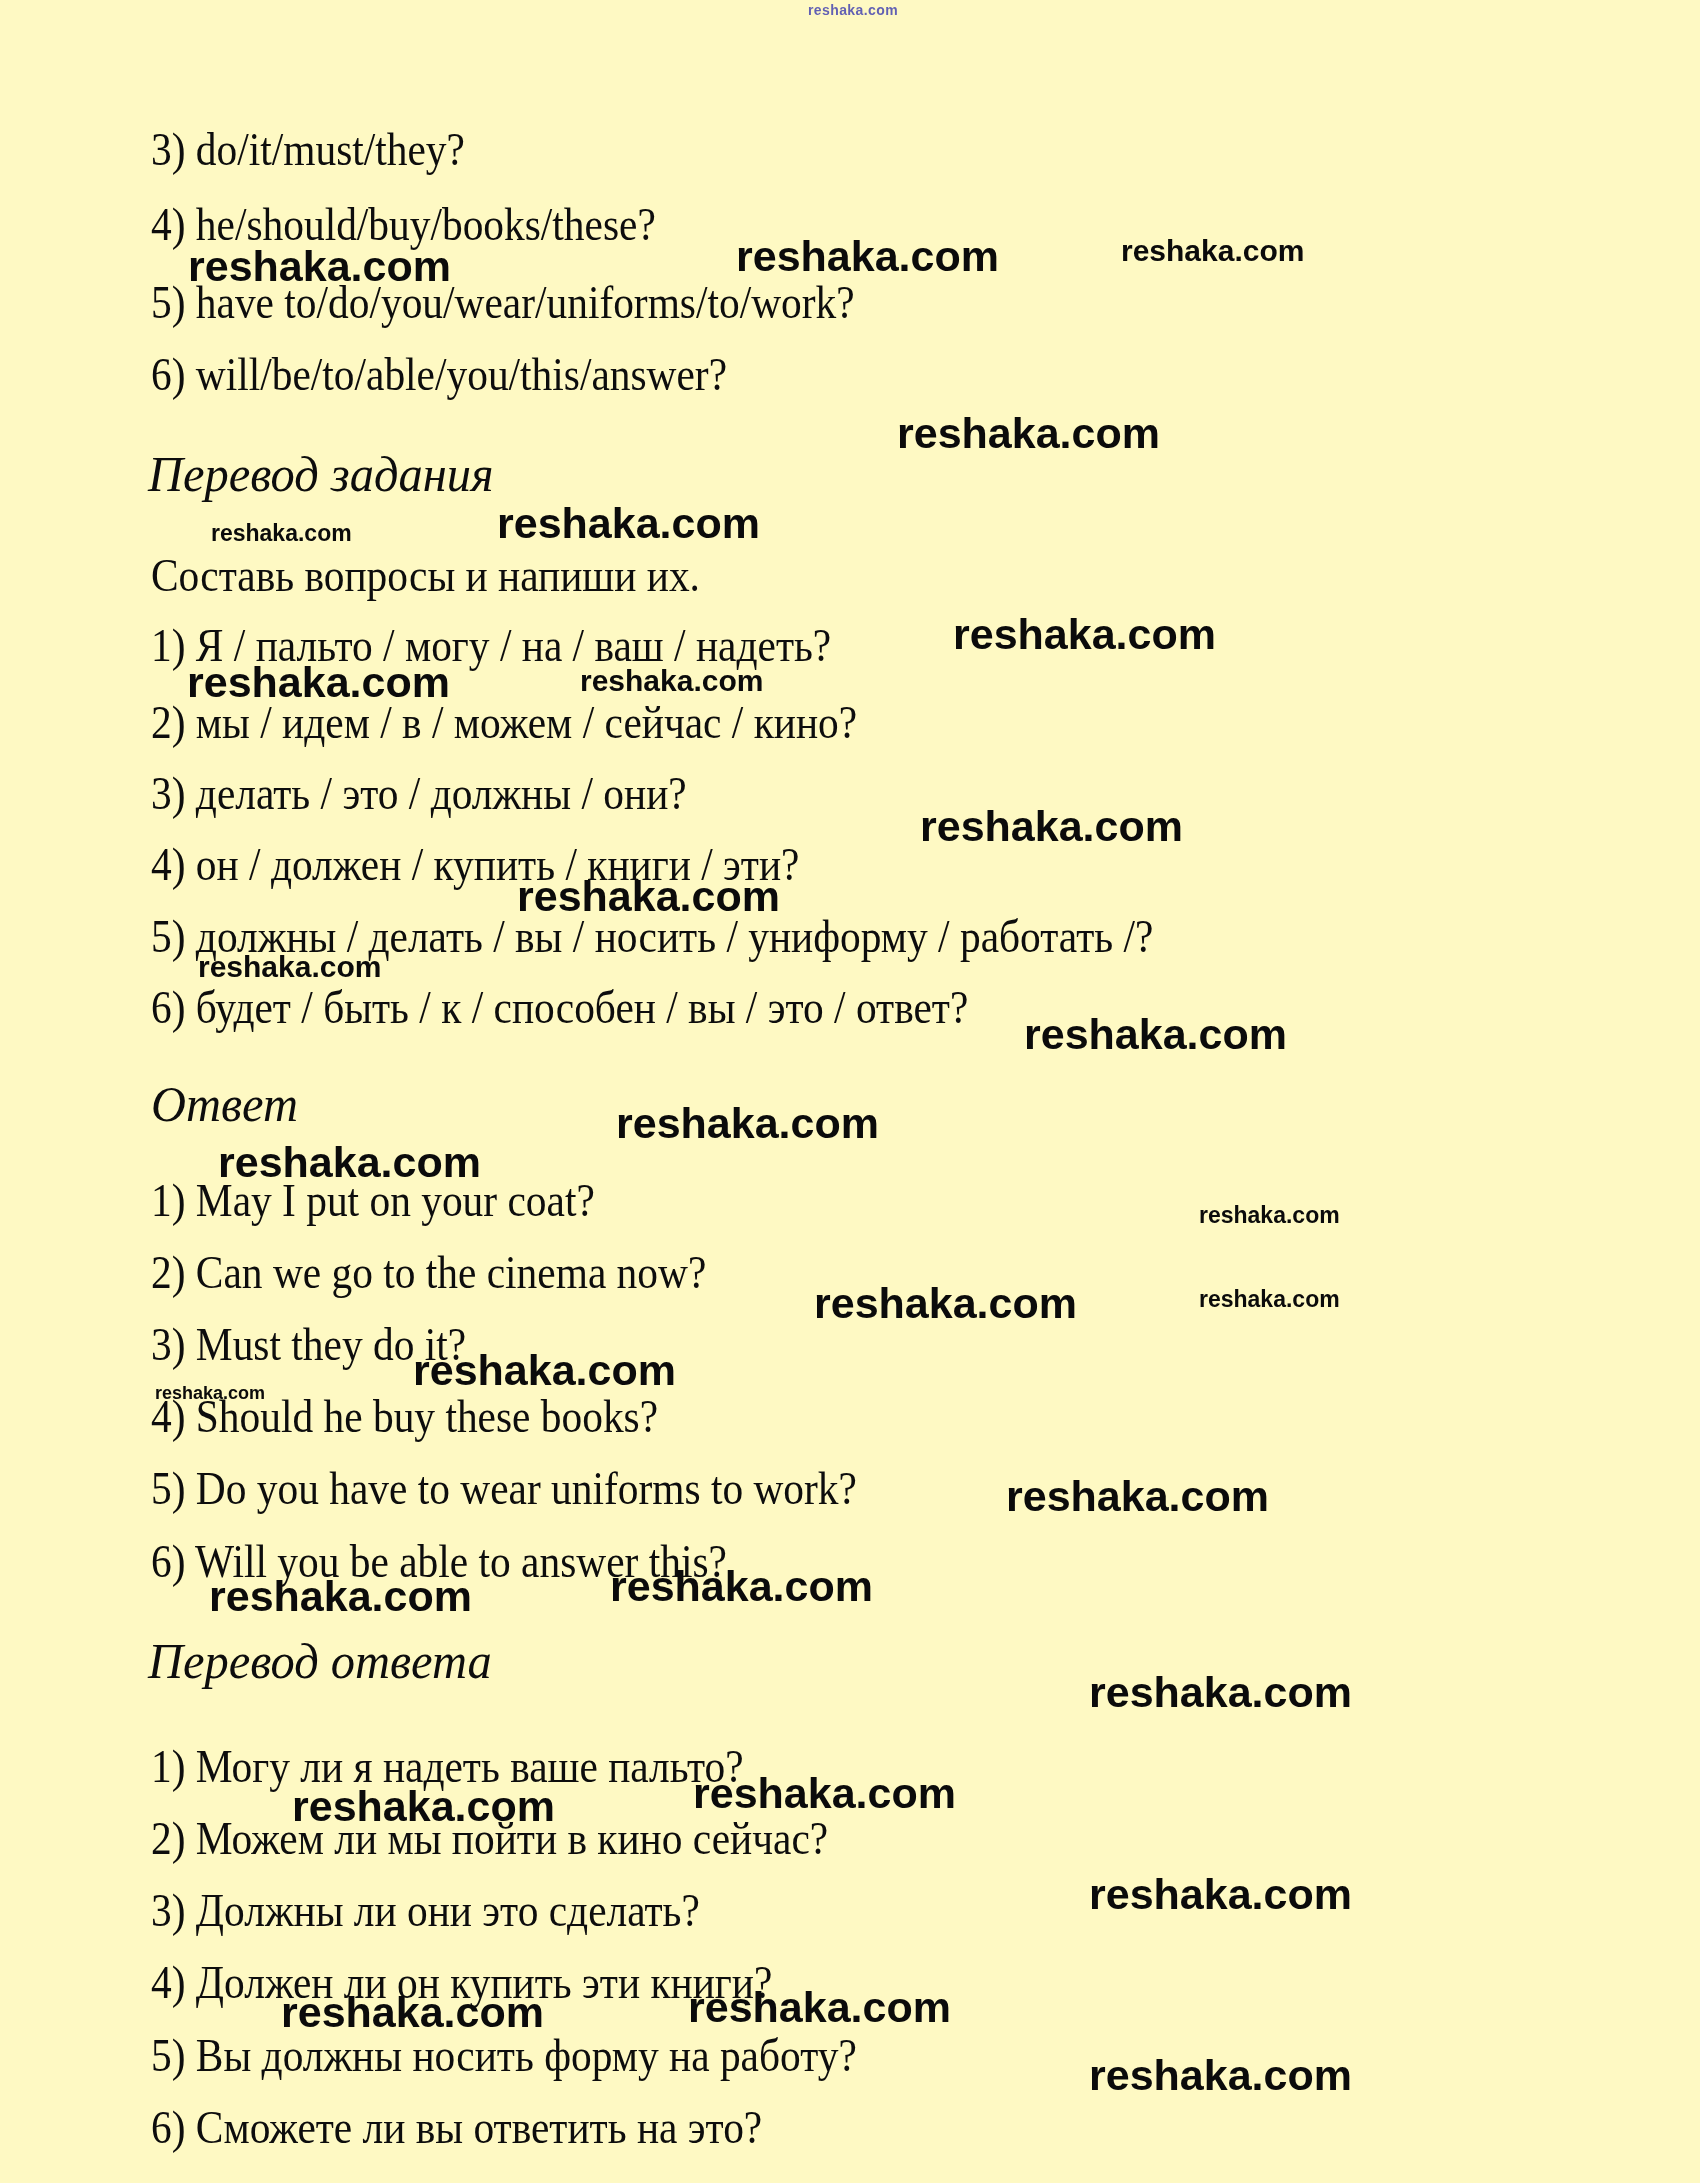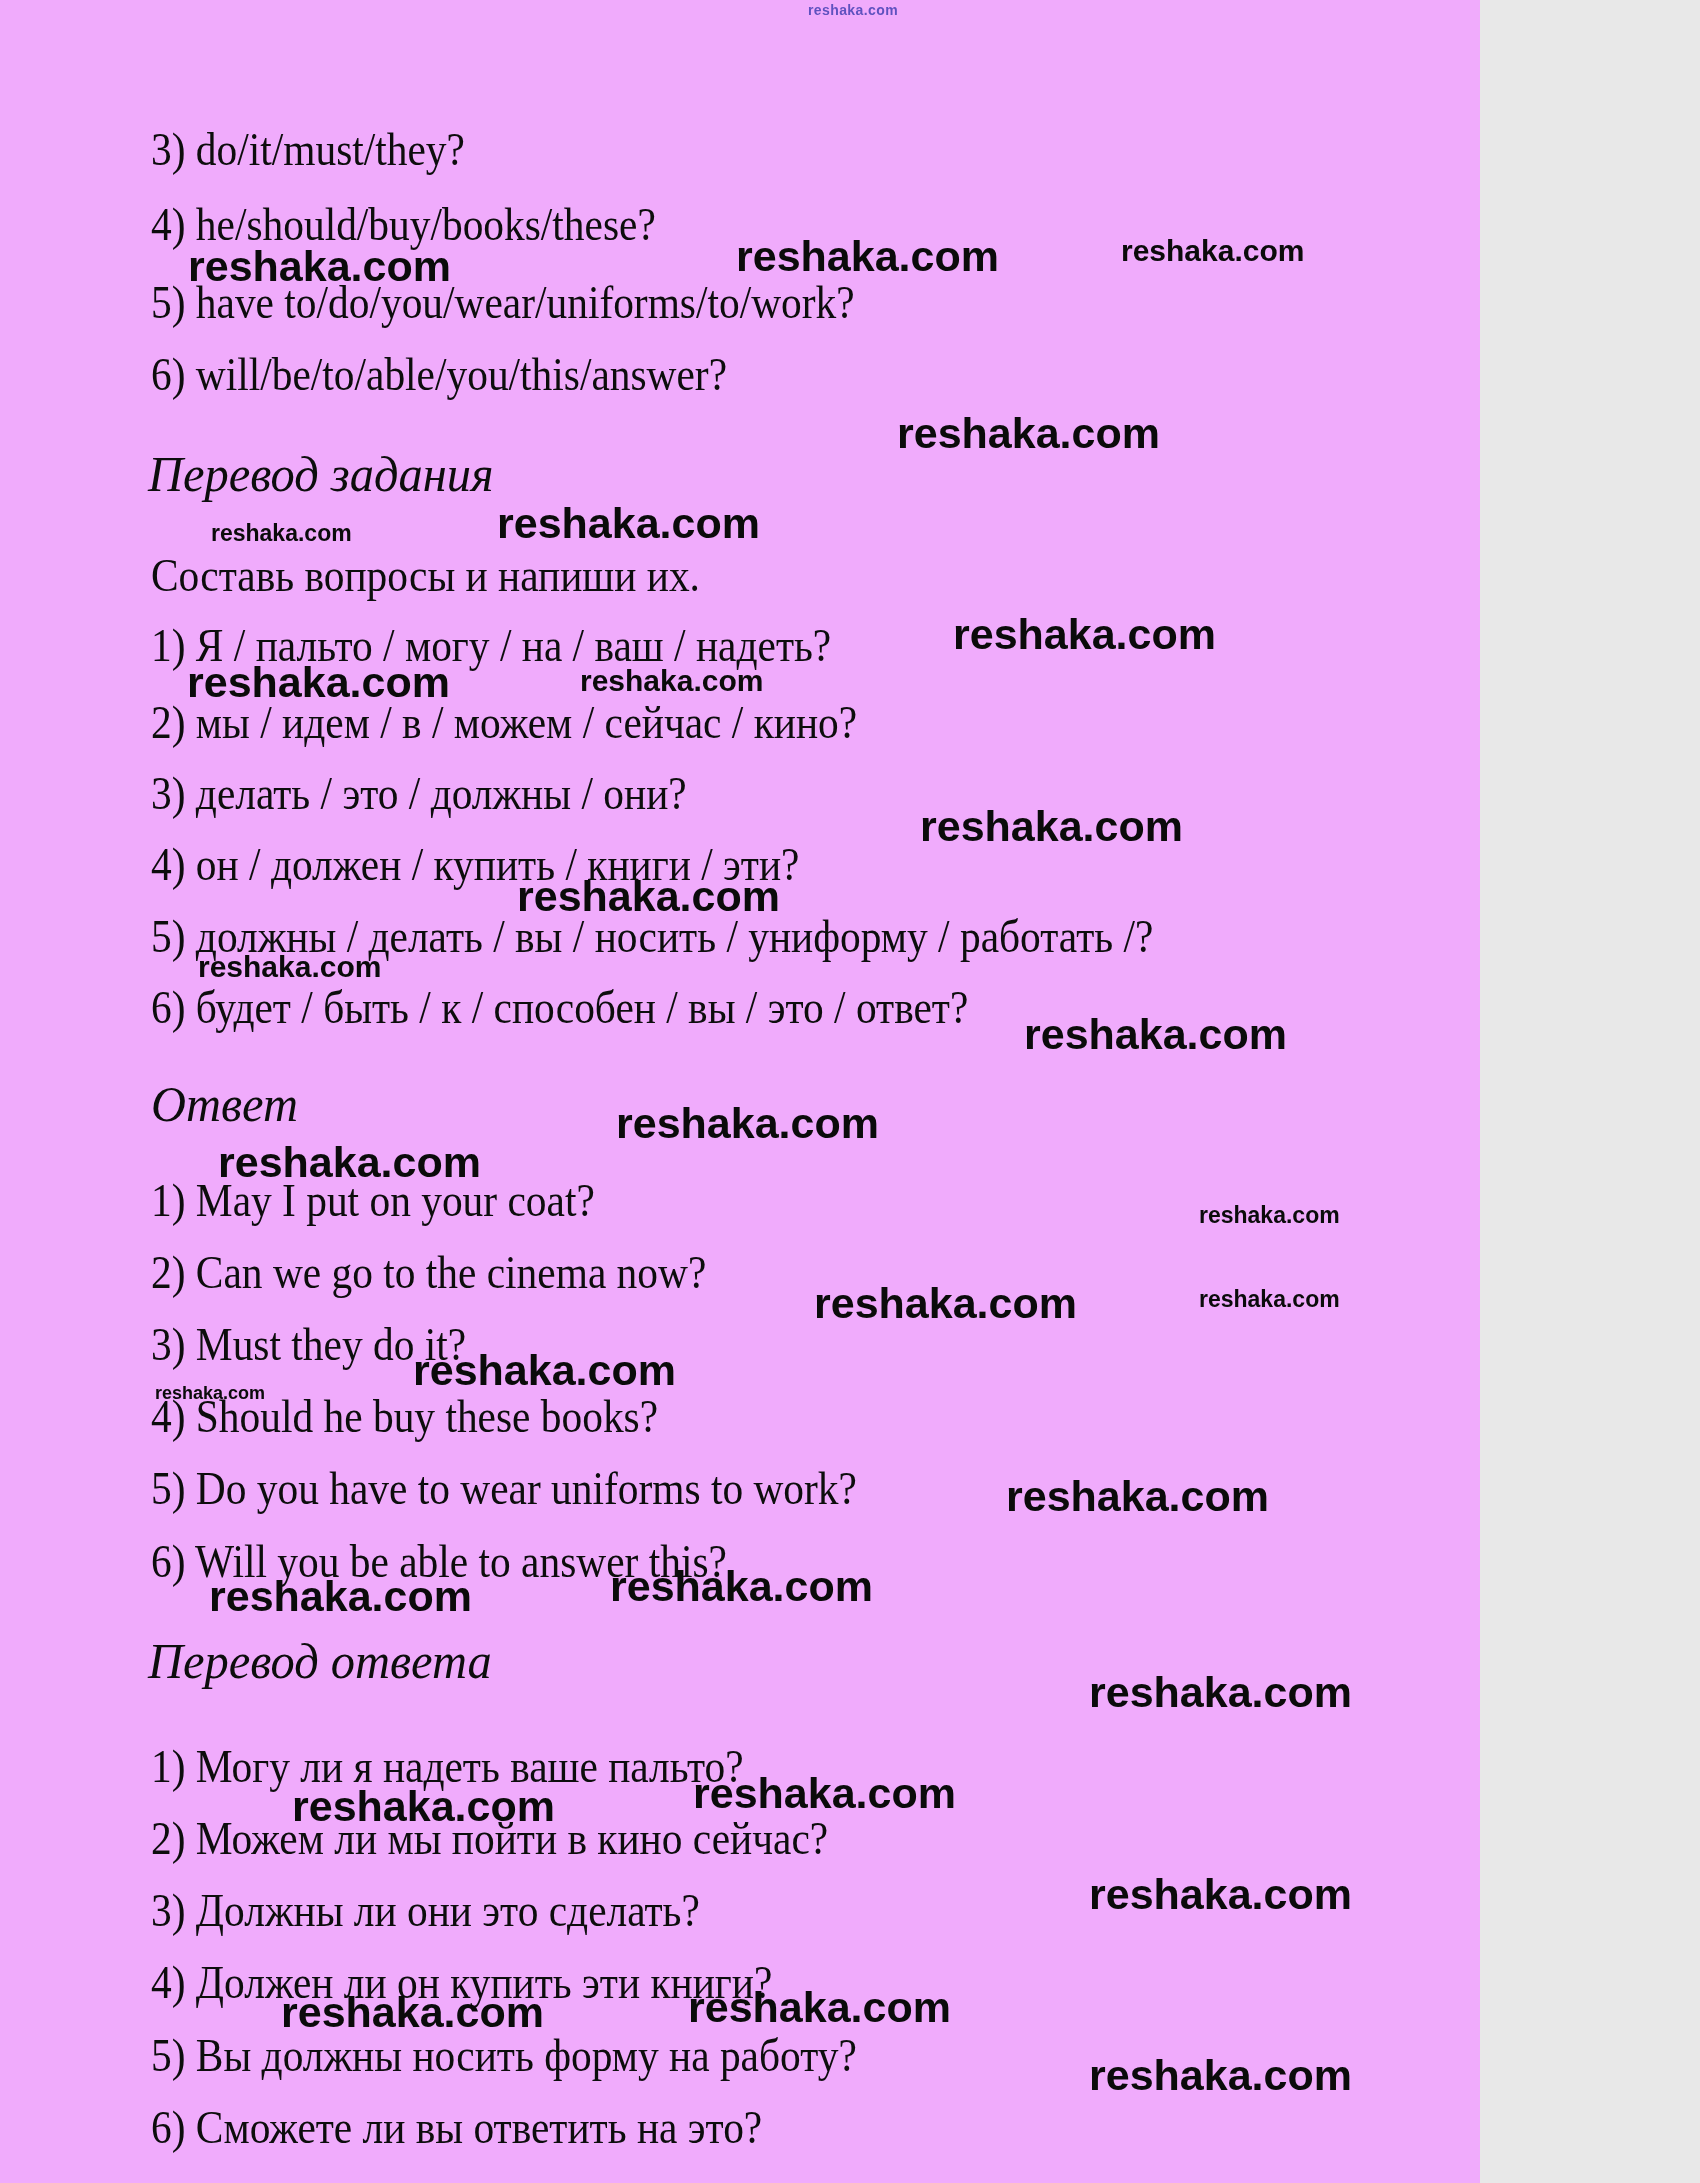--- a/index.html
+++ b/index.html
@@ -1,19 +1,19 @@
 <!DOCTYPE html>
 <html style="font-size:13.3px"><head>
 <meta charset="utf-8">
 <style>
   html,body{margin:0;padding:0;background:#e8e8e8;}
   #page{
     position:relative;
-    width:1480px;height:2183px;
-    background:#f0abfc;
+    width:1700px;height:2183px;
+    background:#fef9c3;
     overflow:hidden;
     font-family:"Liberation Serif", serif;
     color:#0d0d0d;
   }
   
   .line{
     position:absolute;
     font-size:46px;
     line-height:1.05;
     white-space:nowrap;

